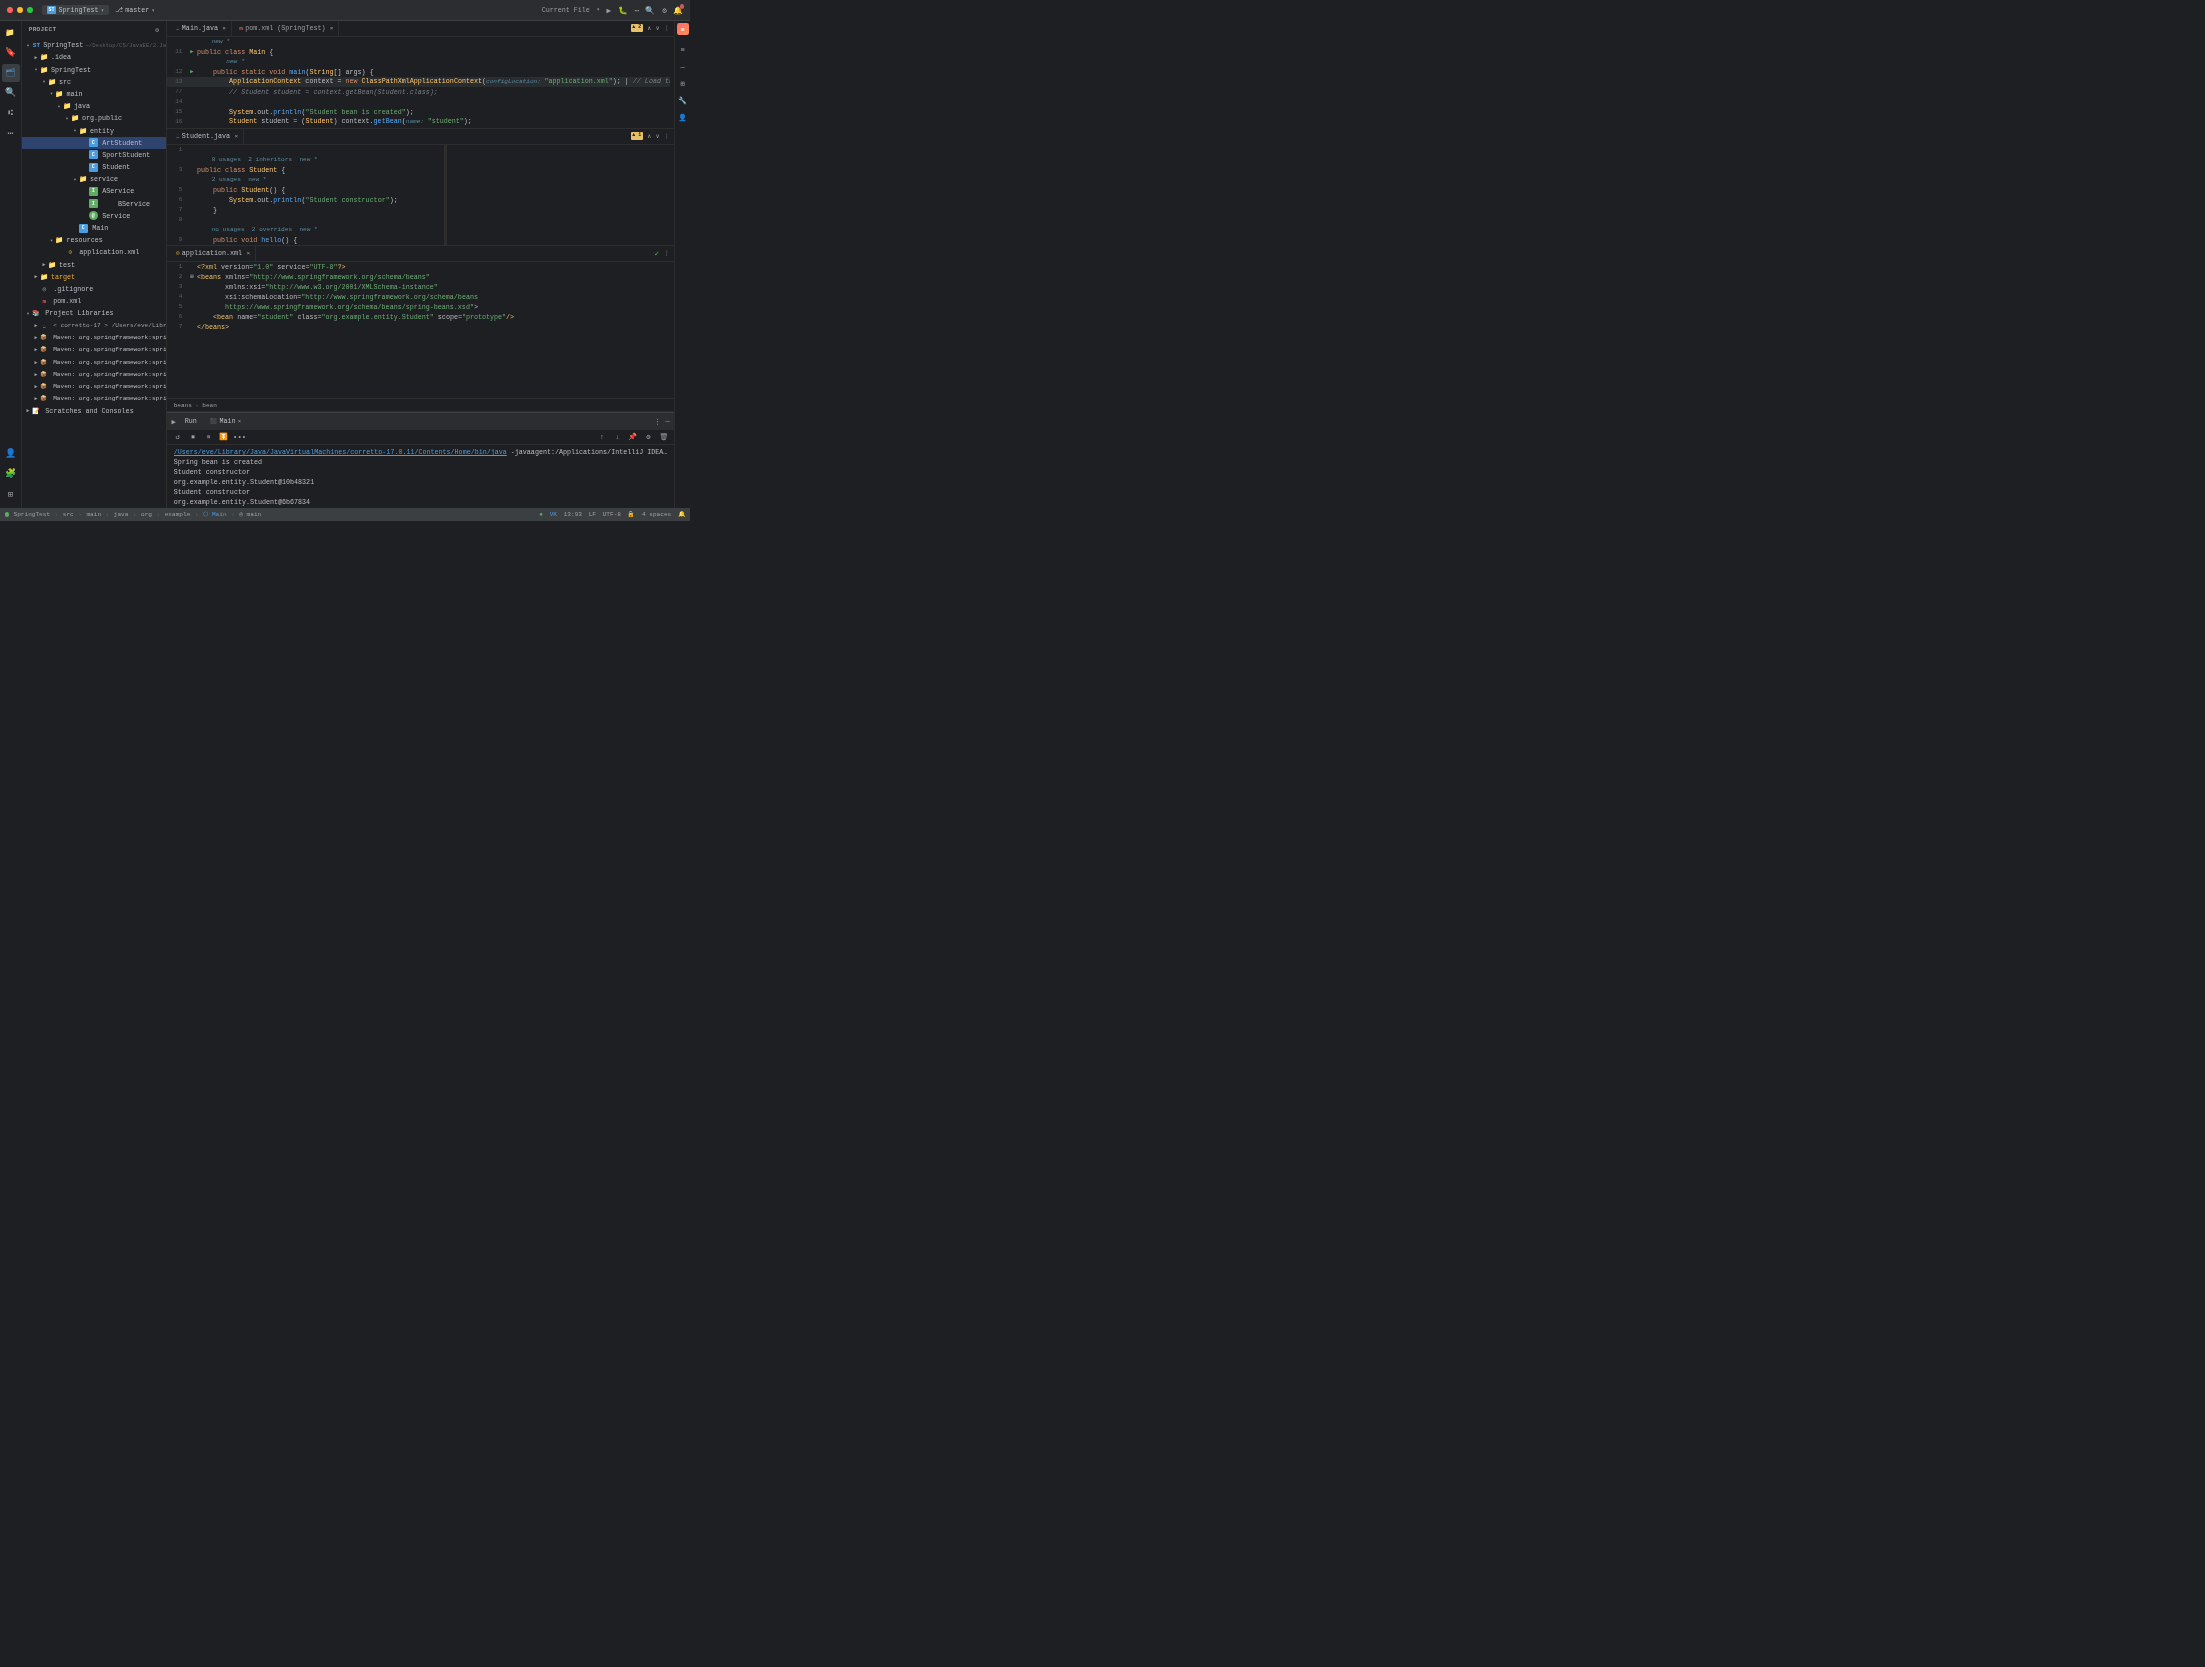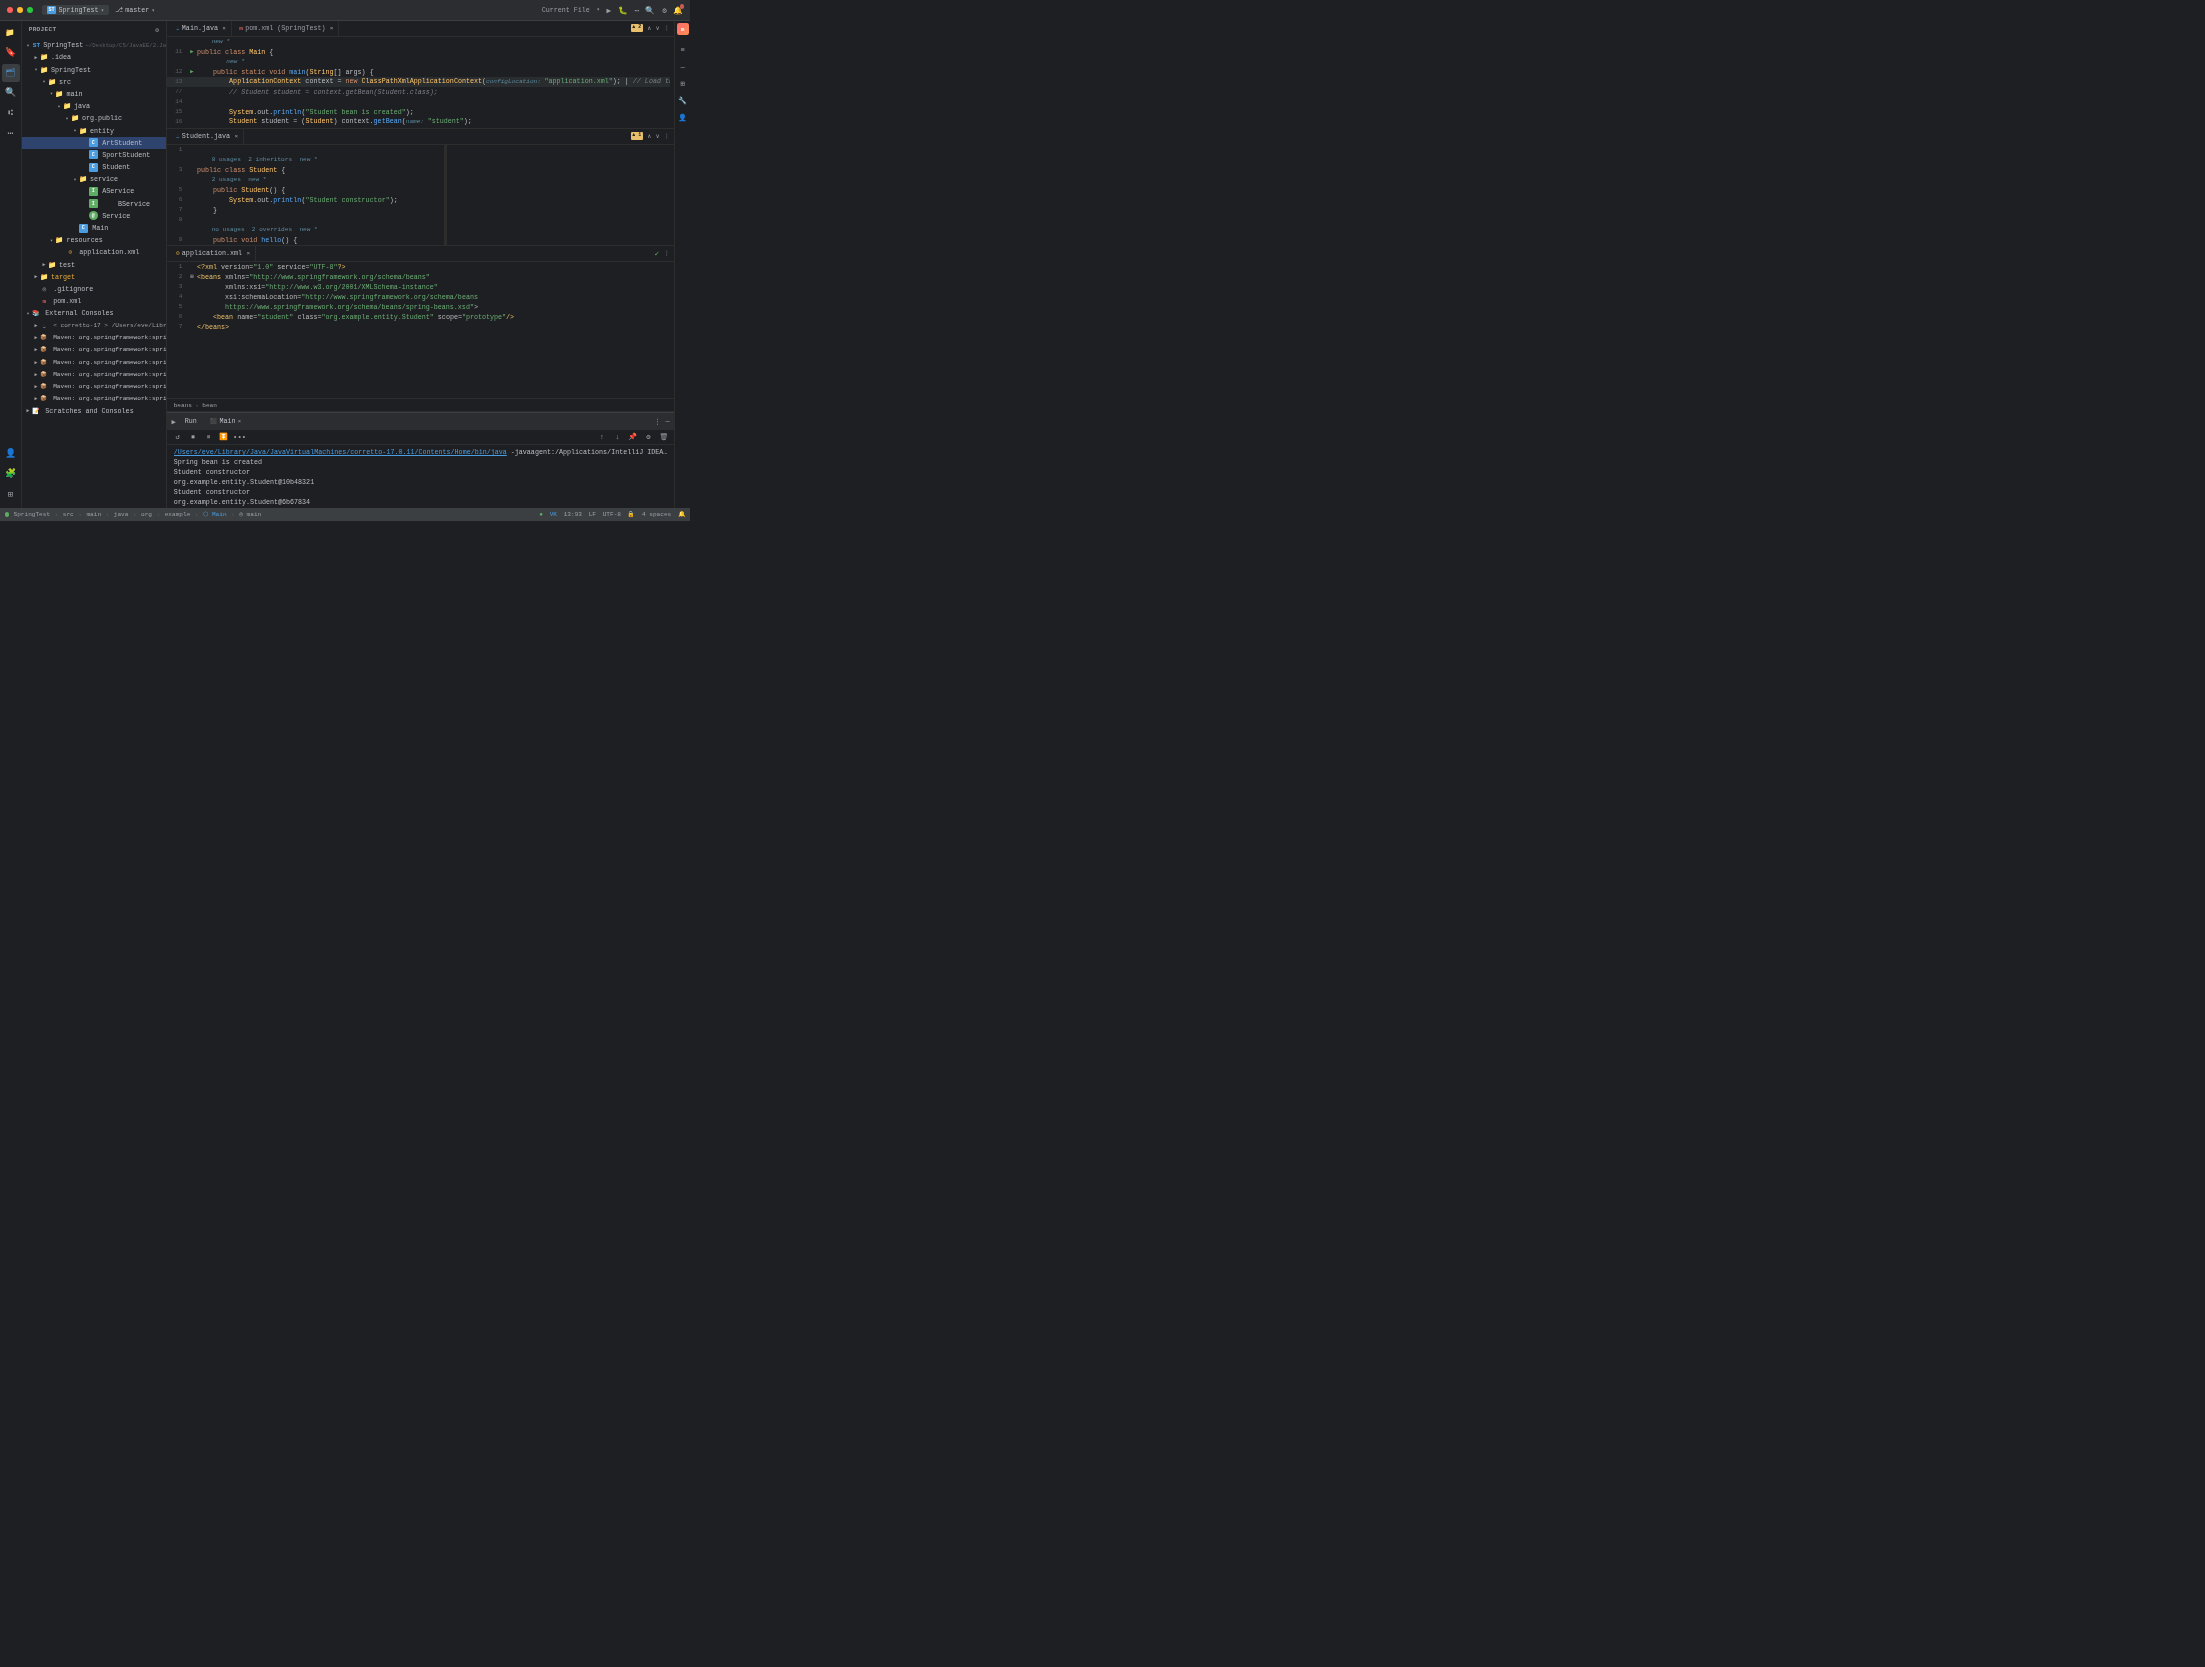--- a/index.html
+++ b/index.html
@@ -636,21 +636,21 @@
         <span class="tree-indent" style="width:10px;"></span>
         <span class="tree-arrow" style="width:7.8px;"></span>
         <span class="tree-icon" style="color:#cc5c5c;font-size:6.1px;font-weight:bold;">m</span>
         <span class="tree-label" style="margin-left:2.2px;">pom.xml</span>
       </div>
 
       <div class="tree-item">
         <span class="tree-indent" style="width:2.2px;"></span>
         <span class="tree-arrow">▾</span>
         <span class="tree-icon" style="font-size:6.1px;">📚</span>
-        <span class="tree-label" style="margin-left:2.2px;">External Consoles</span>
+        <span class="tree-label" style="margin-left:2.2px;">Project Libraries</span>
       </div>
 
       <div class="tree-item">
         <span class="tree-indent" style="width:10px;"></span>
         <span class="tree-arrow">▶</span>
         <span class="tree-icon" style="color:#9d9fa6;font-size:6.1px;">☕</span>
         <span class="tree-label" style="margin-left:2.2px;color:#9d9fa6;font-size:6.1px;">&lt; corretto-17 &gt; /Users/eve/Library/Java/JavaVirtualMachines/corre...</span>
       </div>
 
       <div class="tree-item">

